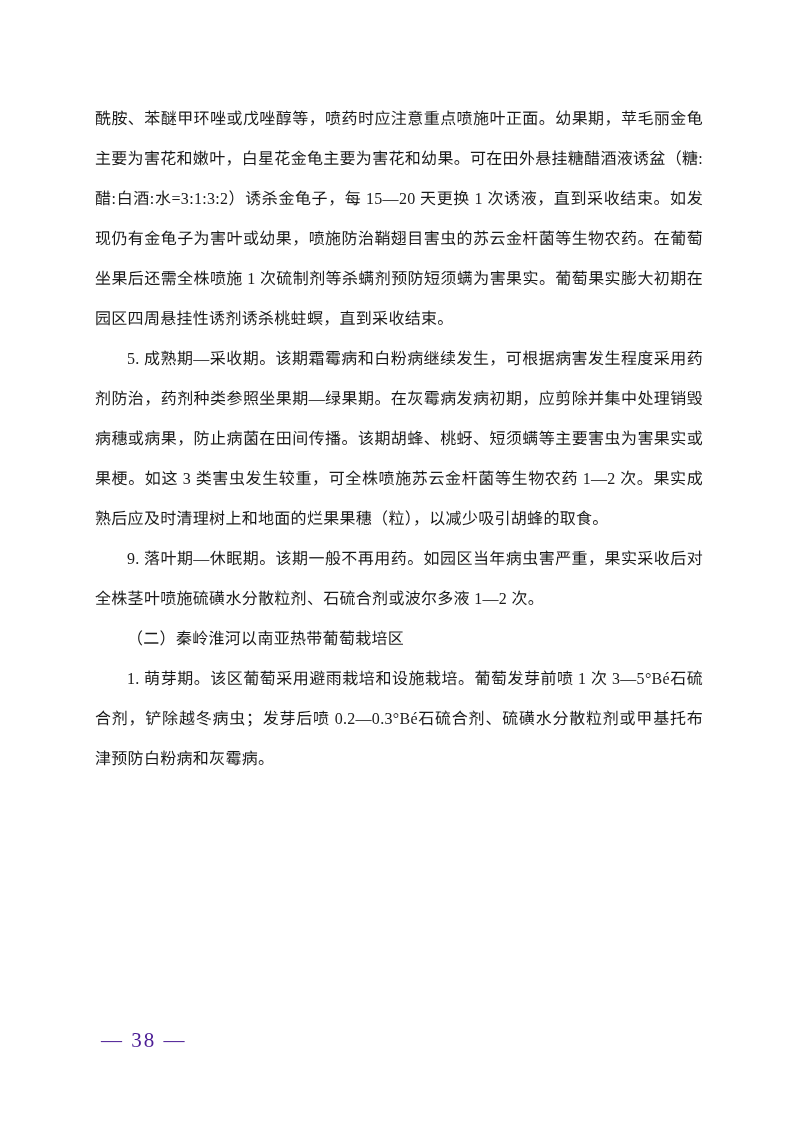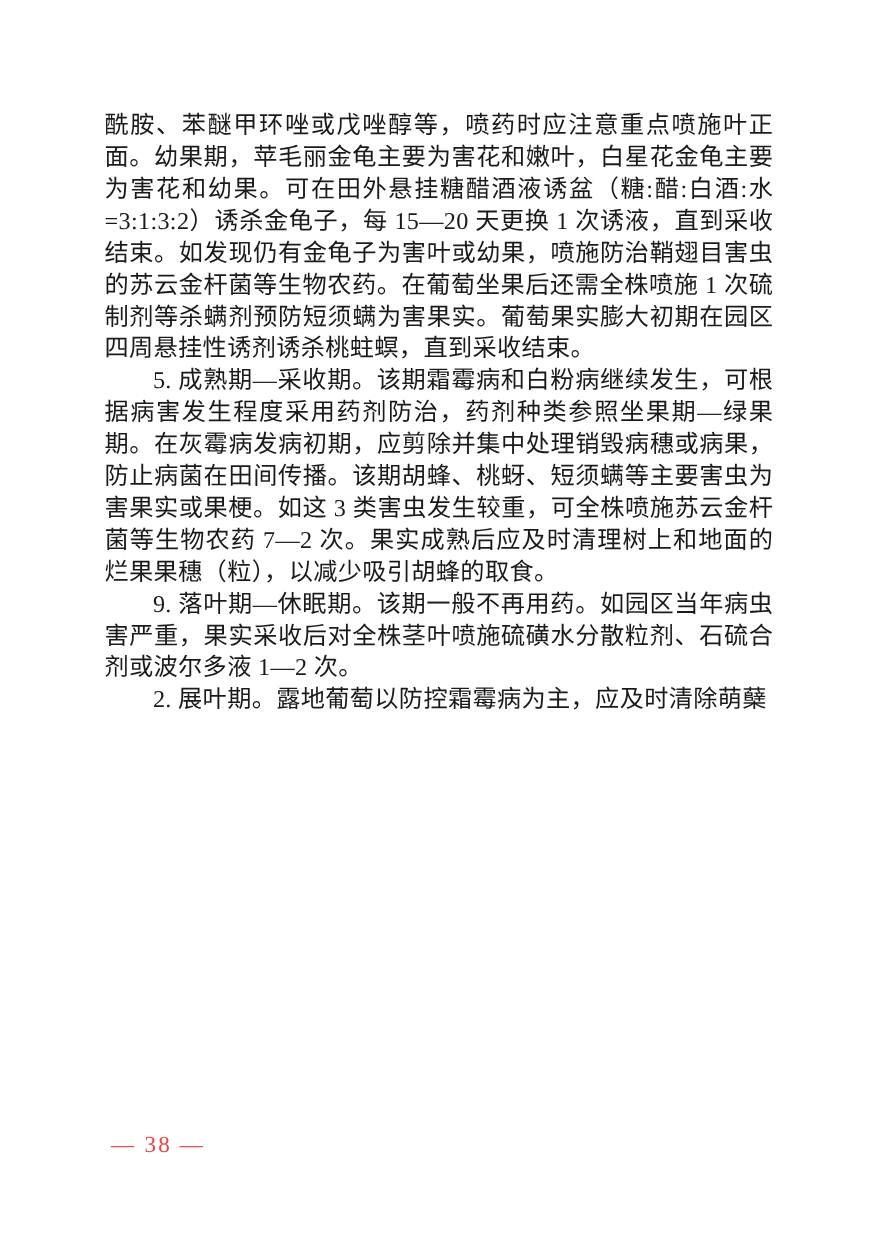--- a/index.html
+++ b/index.html
@@ -14,22 +14,22 @@
     background: #ffffff;
     overflow: hidden;
     font-family: "Liberation Serif", "DejaVu Serif", serif;
     color: #1a1a1a;
   }
   .content {
     position: absolute;
     left: 95px;
     top: 99px;
     width: 608px;
-    font-size: 22px;
-    line-height: 29px;
+    font-size: 16px;
+    line-height: 40px;
     text-align: justify;
     letter-spacing: 0.3px;
   }
   .para {
     margin: 0;
     padding: 0;
   }
   .para.indent {
     text-indent: 2em;
   }
@@ -40,28 +40,29 @@
   .run.bold {
     font-weight: normal;
   }
   .footer {
     position: absolute;
     left: 101px;
     top: 1026px;
     font-size: 21px;
     line-height: 28px;
     letter-spacing: 2px;
-    color: #ef4444;
+    color: #4c1d95;
     text-align: right;
   }
 </style>
 </head>
 <body>
 
 <div class="page">
   <div class="content">
       <p class="para"><span class="run">酰胺、苯醚甲环唑或戊唑醇等，喷药时应注意重点喷施叶正面。幼果期，苹毛丽金龟主要为害花和嫩叶，白星花金龟主要为害花和幼果。可在田外悬挂糖醋酒液诱盆（糖:醋:白酒:水=3:1:3:2）诱杀金龟子，每 15—20 天更换 1 次诱液，直到采收结束。如发现仍有金龟子为害叶或幼果，喷施防治鞘翅目害虫的苏云金杆菌等生物农药。在葡萄坐果后还需全株喷施 1 次硫制剂等杀螨剂预防短须螨为害果实。葡萄果实膨大初期在园区四周悬挂性诱剂诱杀桃蛀螟，直到采收结束。</span></p>
-      <p class="para indent"><span class="run bold">5. 成熟期—采收期</span><span class="run">。该期霜霉病和白粉病继续发生，可根据病害发生程度采用药剂防治，药剂种类参照坐果期—绿果期。在灰霉病发病初期，应剪除并集中处理销毁病穗或病果，防止病菌在田间传播。该期胡蜂、桃蚜、短须螨等主要害虫为害果实或果梗。如这 3 类害虫发生较重，可全株喷施苏云金杆菌等生物农药 7—2 次。果实成熟后应及时清理树上和地面的烂果果穗（粒），以减少吸引胡蜂的取食。</span></p>
+      <p class="para indent"><span class="run bold">5. 成熟期—采收期</span><span class="run">。该期霜霉病和白粉病继续发生，可根据病害发生程度采用药剂防治，药剂种类参照坐果期—绿果期。在灰霉病发病初期，应剪除并集中处理销毁病穗或病果，防止病菌在田间传播。该期胡蜂、桃蚜、短须螨等主要害虫为害果实或果梗。如这 3 类害虫发生较重，可全株喷施苏云金杆菌等生物农药 1—2 次。果实成熟后应及时清理树上和地面的烂果果穗（粒），以减少吸引胡蜂的取食。</span></p>
       <p class="para indent"><span class="run bold">9. 落叶期—休眠期</span><span class="run">。该期一般不再用药。如园区当年病虫害严重，果实采收后对全株茎叶喷施硫磺水分散粒剂、石硫合剂或波尔多液 1—2 次。</span></p>
-      <p class="para indent"><span class="run bold">2. 展叶期。</span><span class="run">露地葡萄以防控霜霉病为主，应及时清除萌蘖</span></p>
+      <p class="para indent heading"><span class="run bold">（二）秦岭淮河以南亚热带葡萄栽培区</span></p>
+      <p class="para indent"><span class="run bold">1. 萌芽期。</span><span class="run">该区葡萄采用避雨栽培和设施栽培。葡萄发芽前喷 1 次 3—5°Bé石硫合剂，铲除越冬病虫；发芽后喷 0.2—0.3°Bé石硫合剂、硫磺水分散粒剂或甲基托布津预防白粉病和灰霉病。</span></p>
     </div>
   <div class="footer">— 38 —</div>
 </div>
 
 </body></html>

